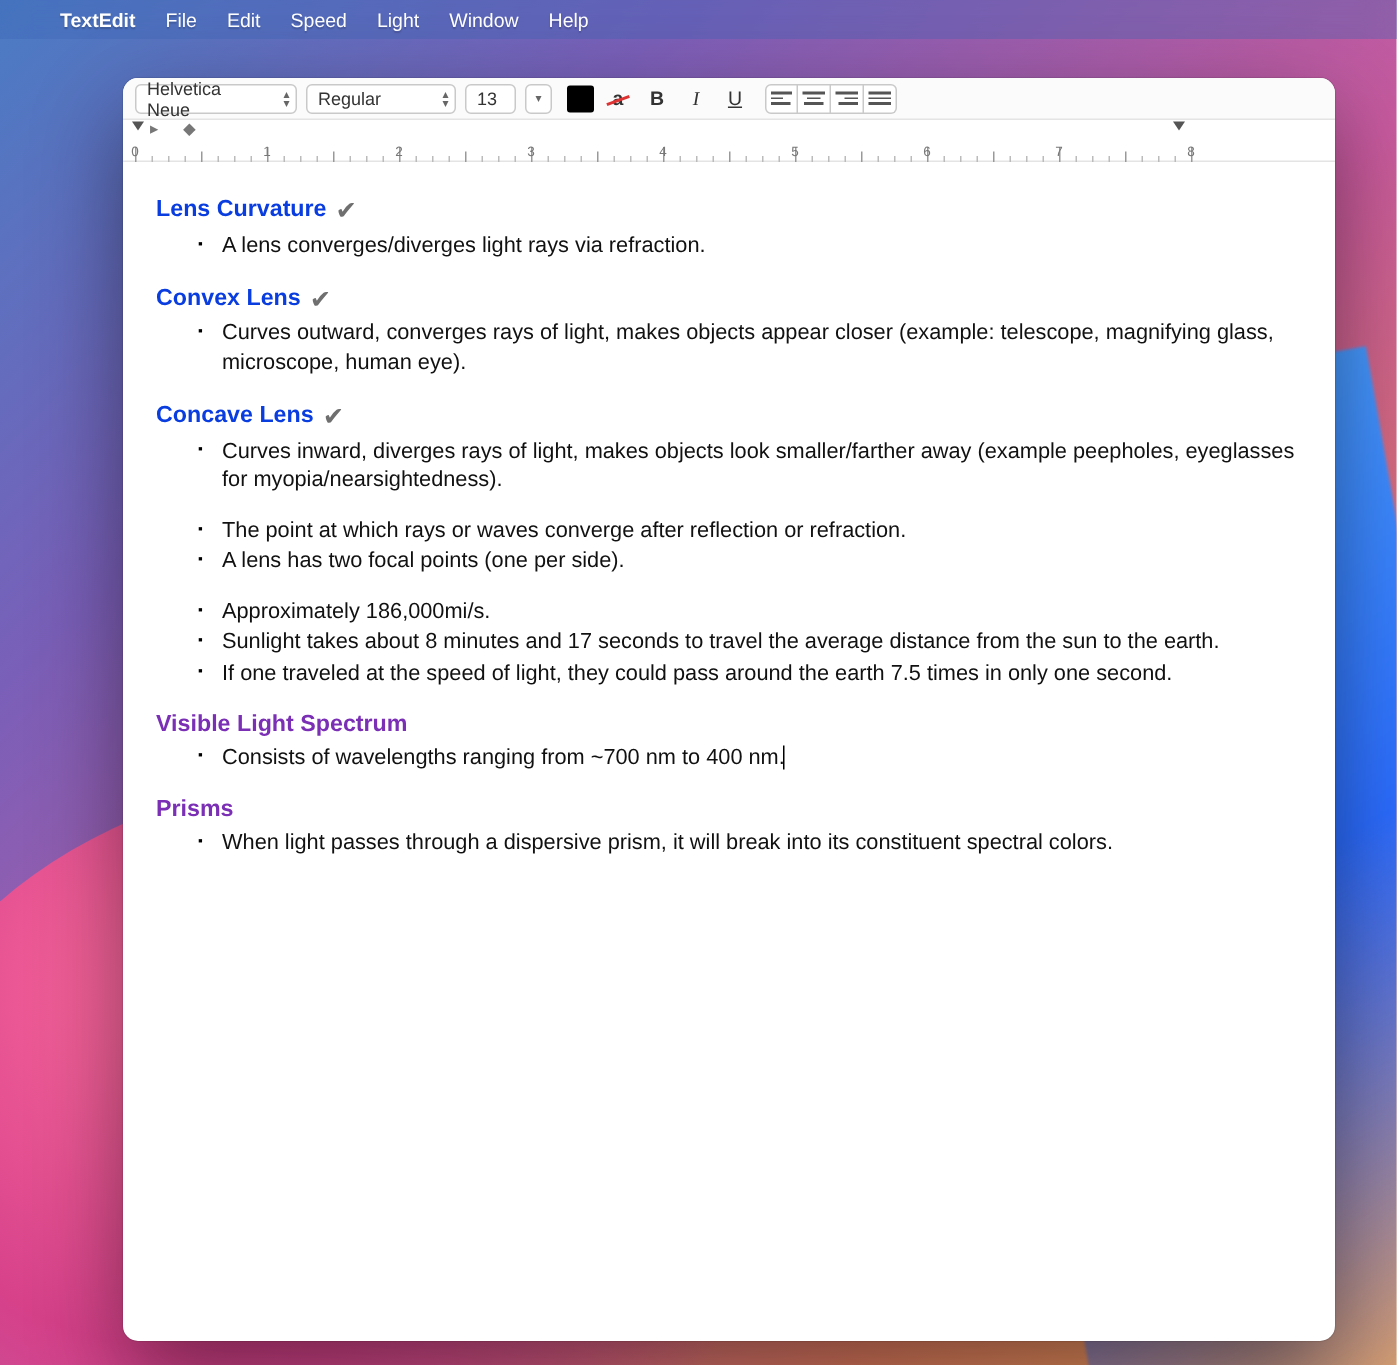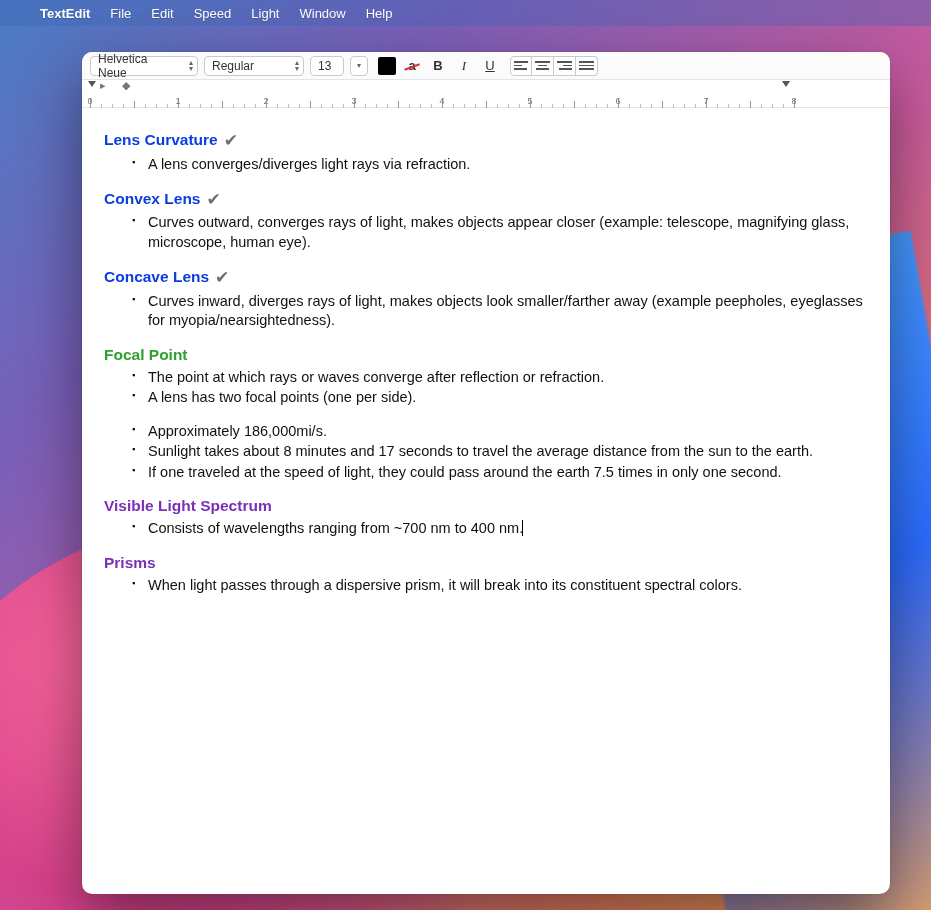--- a/index.html
+++ b/index.html
@@ -311,23 +311,20 @@
       <div class="section">
         <div class="heading blue">
           <span>Concave Lens</span>
           <span class="check">✔</span>
         </div>
         <ul class="bul">
           <li>Curves inward, diverges rays of light, makes objects look smaller/farther away (example peepholes, eyeglasses for myopia/nearsightedness).</li>
         </ul>
       </div>
       <div class="section">
-        <div class="heading green">
-          <span>Focal Point</span>
-        </div>
         <ul class="bul">
           <li>The point at which rays or waves converge after reflection or refraction.</li>
           <li>A lens has two focal points (one per side).</li>
         </ul>
       </div>
       <div class="section">
         <ul class="bul">
           <li>Approximately 186,000mi/s.</li>
           <li>Sunlight takes about 8 minutes and 17 seconds to travel the average distance from the sun to the earth.</li>
           <li>If one traveled at the speed of light, they could pass around the earth 7.5 times in only one second.</li>

